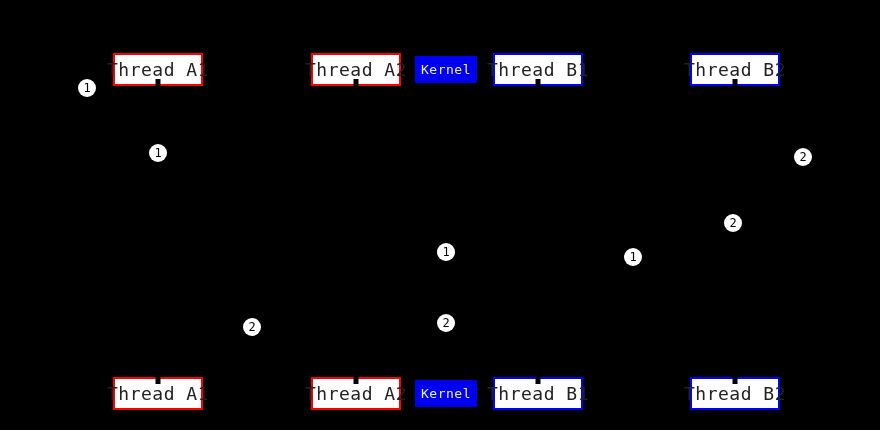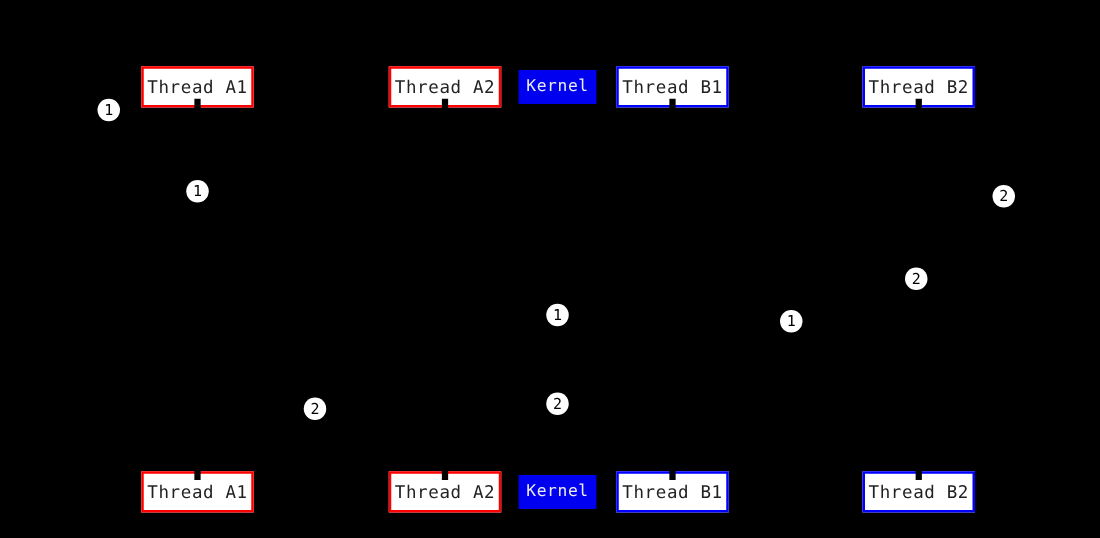--- a/index.html
+++ b/index.html
@@ -16,21 +16,21 @@
     font-family: "DejaVu Sans Mono", monospace;
   }
   .pbox {
     position: absolute;
     box-sizing: border-box;
     background: var(--box-fill, #fff);
     color: var(--box-text, #222);
     display: flex;
     align-items: center;
     justify-content: center;
-    font-size: 14px;
+    font-size: 18px;
     letter-spacing: 0.5px;
     white-space: nowrap;
   }
   .pbox.red  { border: 2px solid var(--red, #f00); }
   .pbox.blue { border: 2px solid var(--blue, #00f); }
   .pbox.kernel {
     background: var(--kernel-fill, #00f);
     border: 1px solid var(--kernel-fill, #00f);
     color: var(--kernel-text, #eee);
     font-size: 13px;

